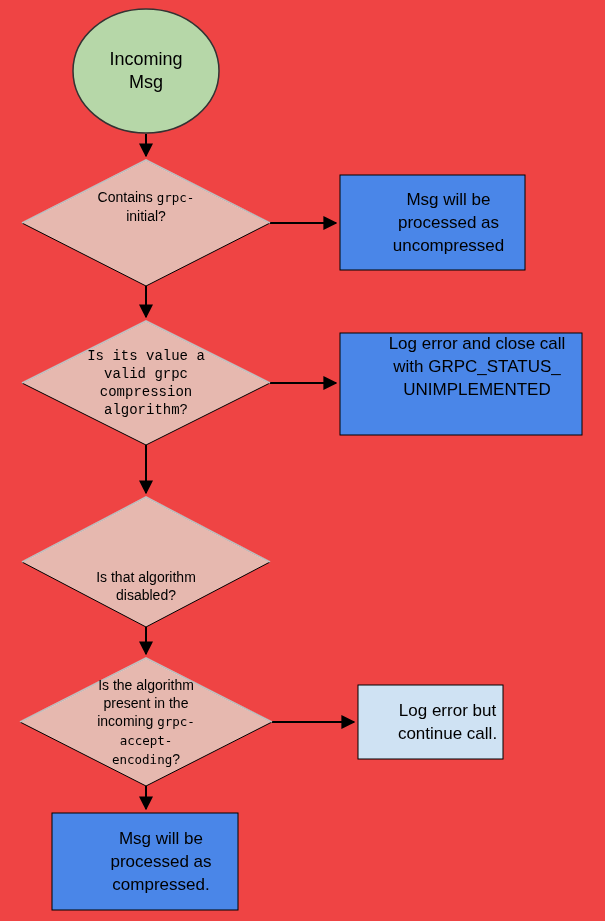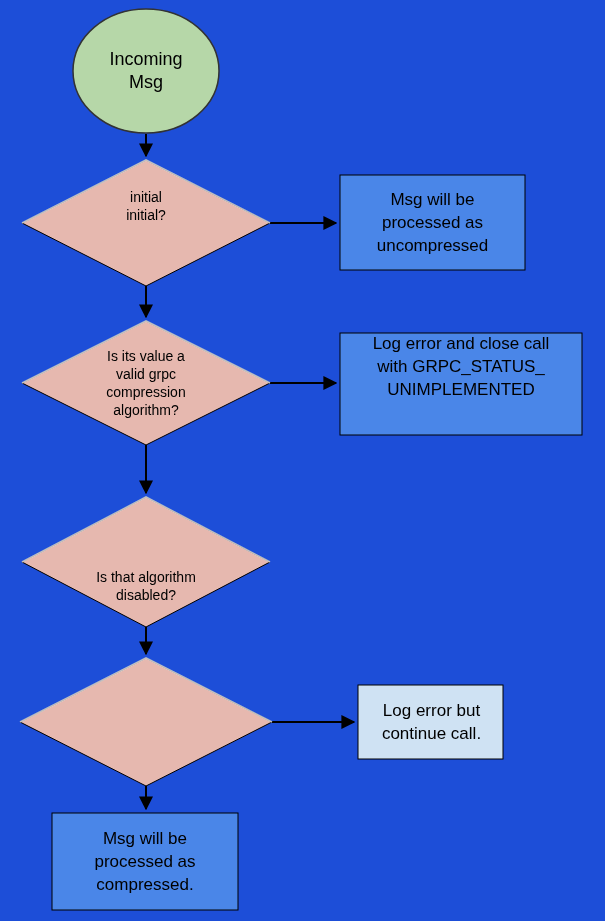--- a/index.html
+++ b/index.html
@@ -1,36 +1,36 @@
 <!DOCTYPE html>
 <html><head>
 <meta charset="utf-8">
 <style>
   html, body { margin: 0; padding: 0; background: #000; }
   #canvas {
     position: relative;
     width: 605px;
     height: 921px;
-    background: #1d4ed8;
+    background: #ef4444;
     font-family: "Liberation Sans", sans-serif;
     color: #000000;
     overflow: hidden;
   }
   #shape-layer { position: absolute; left: 0; top: 0; }
   .label {
     position: absolute;
     text-align: center;
     color: #000;
   }
   .pre { white-space: pre-line; }
   .node-label { font-size: 14px; line-height: 18px; }
   .line { white-space: nowrap; line-height: 18px; font-size: 14px; }
   .mono { font-family: "DejaVu Sans Mono", monospace; font-size: 12.5px; }
   .start-label { font-size: 18px; line-height: 23px; }
-  .box-label { font-size: 17px; line-height: 23px; }
+  .box-label { font-size: 17px; line-height: 23px; margin-left: 16px; }
   .connector { stroke: #000000; stroke-width: 2; }
   .edge-highlight { fill: none; stroke-width: 1.6; opacity: 0.85; }
 </style>
 </head>
 <body>
 
 <div id="canvas">
 
   <svg id="shape-layer" width="605" height="921" viewBox="0 0 605 921">
     <defs>
@@ -71,40 +71,47 @@
       <rect x="340" y="333" width="242" height="102" stroke="#000000" stroke-width="1" fill="#4a86e8"></rect>
       <rect x="358" y="685" width="145" height="74" stroke="#000000" stroke-width="1" fill="#cfe2f3"></rect>
       <rect x="52" y="813" width="186" height="97" stroke="#000000" stroke-width="1" fill="#4a86e8"></rect>
     </g>
   </svg>
 
   <div class="label pre start-label" style="left:71px; top:48px; width:150px;">Incoming
 Msg</div>
 
   <div class="label" style="left:46px; top:188px; width:200px;">
-    <div class="line"><span>initial</span></div>
+    <div class="line"><span>Contains </span><span class="mono">grpc-</span></div>
     <div class="line"><span>initial?</span></div>
   </div>
 
   <div class="label pre box-label" style="left:340px; top:188px; width:185px;">Msg will be
 processed as
 uncompressed</div>
 
-  <div class="label pre node-label" style="left:46px; top:347px; width:200px;">Is its value a
+  <div class="label pre node-label" style="left:46px; top:347px; width:200px;font-family:Liberation Mono, monospace;">Is its value a
 valid grpc
 compression
 algorithm?</div>
 
   <div class="label pre box-label" style="left:340px; top:332px; width:242px;">Log error and close call
 with GRPC_STATUS_
 UNIMPLEMENTED</div>
 
   <div class="label pre node-label" style="left:46px; top:568px; width:200px;">Is that algorithm
 disabled?</div>
 
+  <div class="label" style="left:36px; top:676px; width:220px;">
+    <div class="line"><span>Is the algorithm</span></div>
+    <div class="line"><span>present in the</span></div>
+    <div class="line"><span>incoming </span><span class="mono">grpc-</span></div>
+    <div class="line"><span class="mono">accept-</span></div>
+    <div class="line"><span class="mono">encoding</span><span>?</span></div>
+  </div>
 
   <div class="label pre box-label" style="left:358px; top:699px; width:147px;">Log error but
 continue call.</div>
 
   <div class="label pre box-label" style="left:52px; top:827px; width:186px;">Msg will be
 processed as
 compressed.</div>
 
 </div>
 

